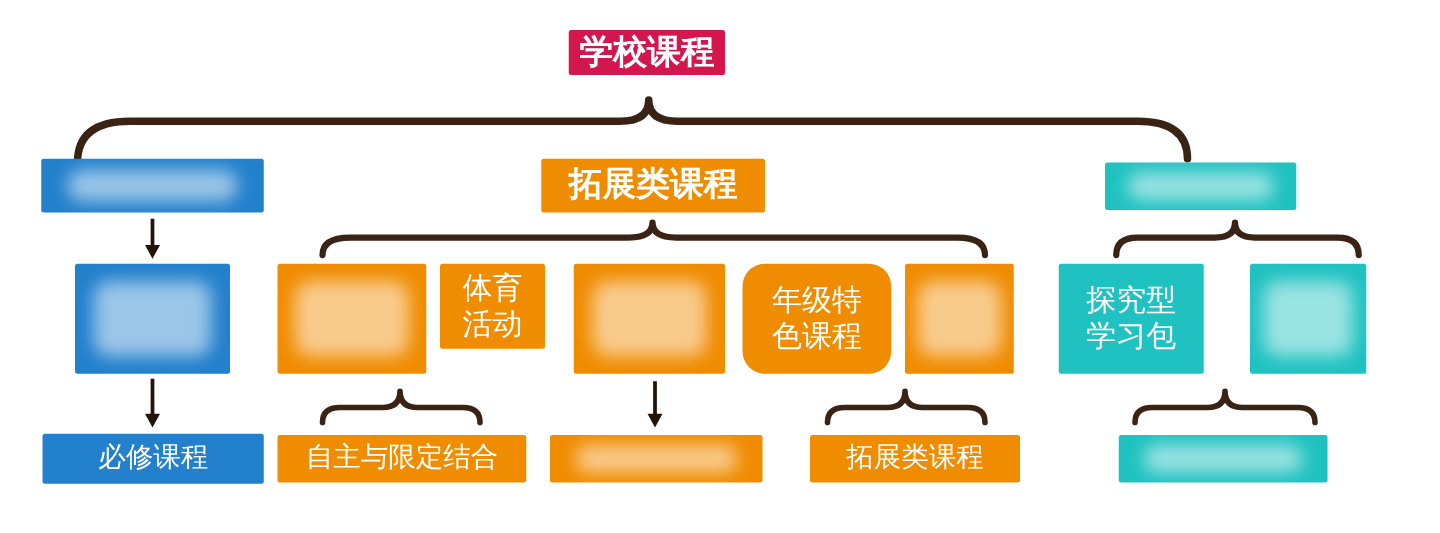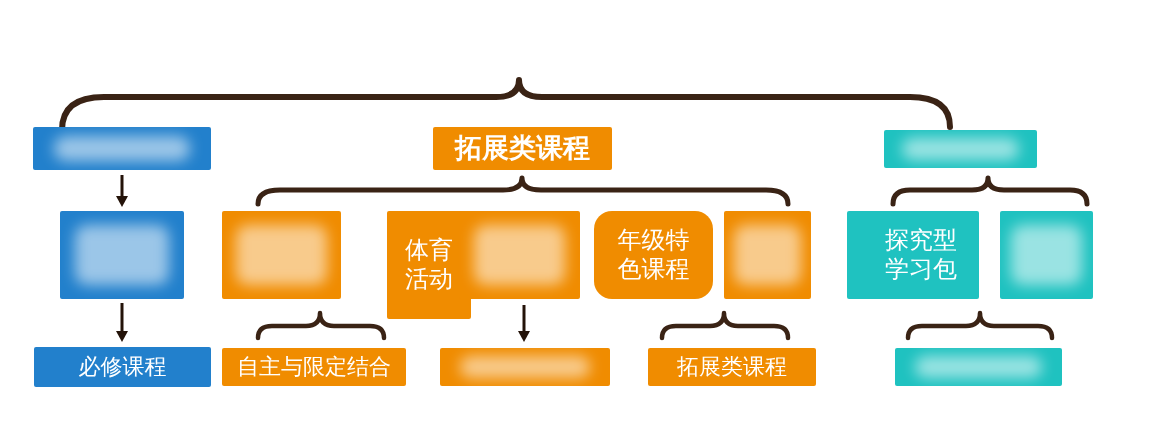--- a/index.html
+++ b/index.html
@@ -51,55 +51,56 @@
     <g stroke="#241309" fill="#241309" stroke-width="3">
       <line x1="122" y1="175" x2="122" y2="197"></line>
       <polygon points="116,196 128,196 122,207" stroke="none"></polygon>
       <line x1="122" y1="303" x2="122" y2="332"></line>
       <polygon points="116,331 128,331 122,342" stroke="none"></polygon>
       <line x1="524" y1="305" x2="524" y2="332"></line>
       <polygon points="518,331 530,331 524,342" stroke="none"></polygon>
     </g>
   </svg>
 
+  <div class="node red title-node" style="left:455px;top:24px;width:125px;height:36px;">学校课程</div>
 
   <div class="node blue lvl1" style="left:33px;top:127px;width:178px;height:43px;">
     <span class="blur-blob blob-bar"></span>
   </div>
   <div class="node blue lvl2" style="left:60px;top:211px;width:124px;height:88px;">
     <span class="blur-blob blob-big"></span>
   </div>
   <div class="node blue lvl3" style="left:34px;top:347px;width:177px;height:40px;">必修课程</div>
 
   <div class="node orange lvl1" style="left:433px;top:127px;width:179px;height:43px;">拓展类课程</div>
 
   <div class="node orange lvl2" style="left:222px;top:211px;width:119px;height:88px;">
     <span class="blur-blob blob-big"></span>
   </div>
-  <div class="node orange lvl2" style="left:352px;top:211px;width:84px;height:108px;margin-left:35px;">体育
+  <div class="node orange lvl2" style="left:352px;top:211px;width:84px;height:68px;">体育
 活动</div>
   <div class="node orange lvl2" style="left:459px;top:211px;width:121px;height:88px;">
     <span class="blur-blob blob-big"></span>
   </div>
   <div class="node orange lvl2" style="left:594px;top:211px;width:119px;height:88px;border-radius:18px;">年级特
 色课程</div>
   <div class="node orange lvl2" style="left:724px;top:211px;width:87px;height:88px;">
     <span class="blur-blob blob-big"></span>
   </div>
 
-  <div class="node orange lvl3" style="left:222px;top:348px;width:184px;height:38px;">自主与限定结合</div>
+  <div class="node orange lvl3" style="left:222px;top:348px;width:199px;height:38px;">自主与限定结合</div>
   <div class="node orange lvl3" style="left:440px;top:348px;width:170px;height:38px;">
     <span class="blur-blob blob-bar"></span>
   </div>
   <div class="node orange lvl3" style="left:648px;top:348px;width:168px;height:38px;">拓展类课程</div>
 
   <div class="node teal lvl1" style="left:884px;top:130px;width:153px;height:38px;">
     <span class="blur-blob blob-bar"></span>
   </div>
-  <div class="node teal lvl2" style="left:847px;top:211px;width:116px;height:88px;padding-left:16px;">探究型
+  <div class="node teal lvl2" style="left:847px;top:211px;width:116px;height:88px;">探究型
 学习包</div>
   <div class="node teal lvl2" style="left:1000px;top:211px;width:93px;height:88px;">
     <span class="blur-blob blob-big"></span>
   </div>
   <div class="node teal lvl3" style="left:895px;top:348px;width:167px;height:38px;">
     <span class="blur-blob blob-bar"></span>
   </div>
 
 </div>
 

